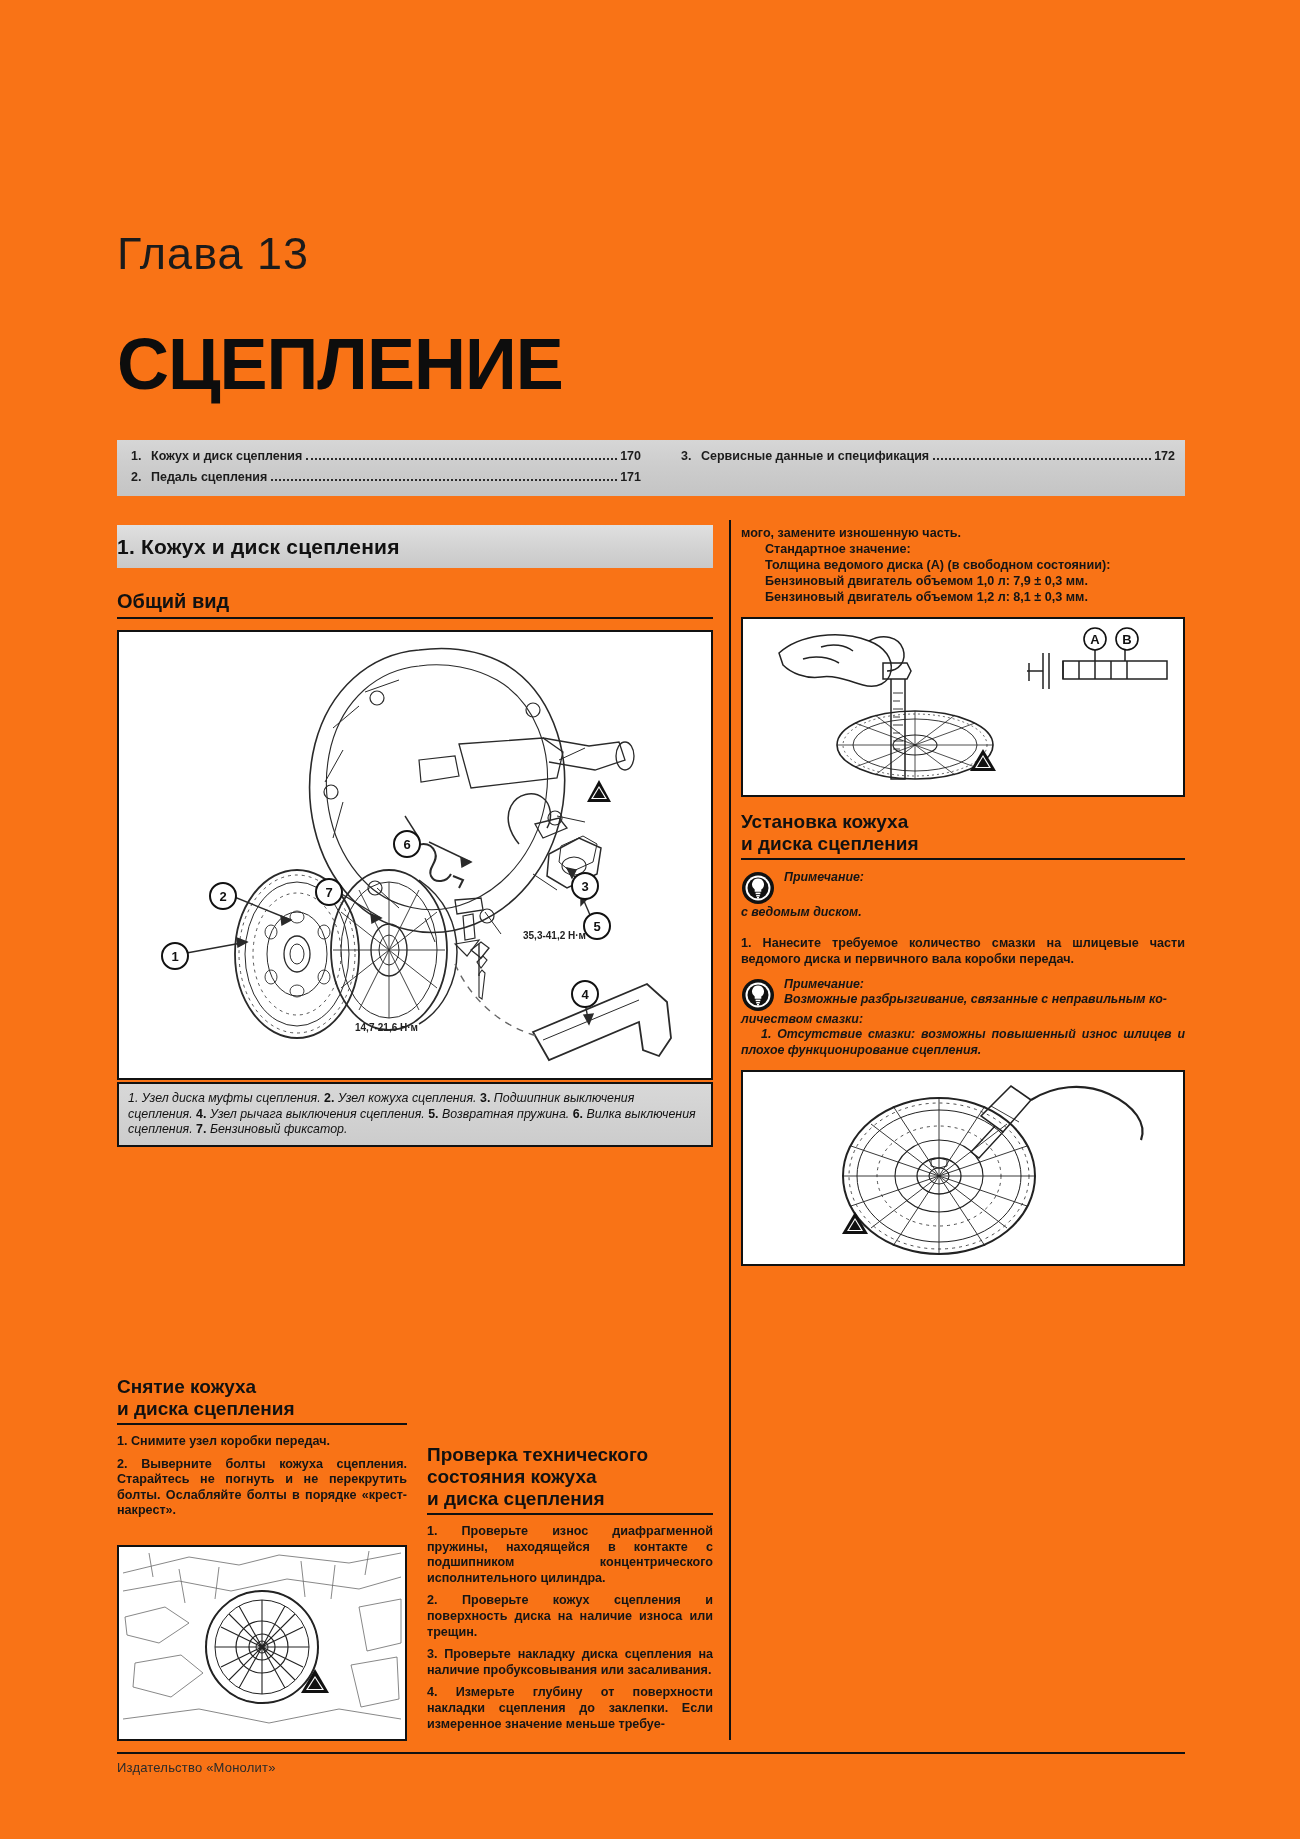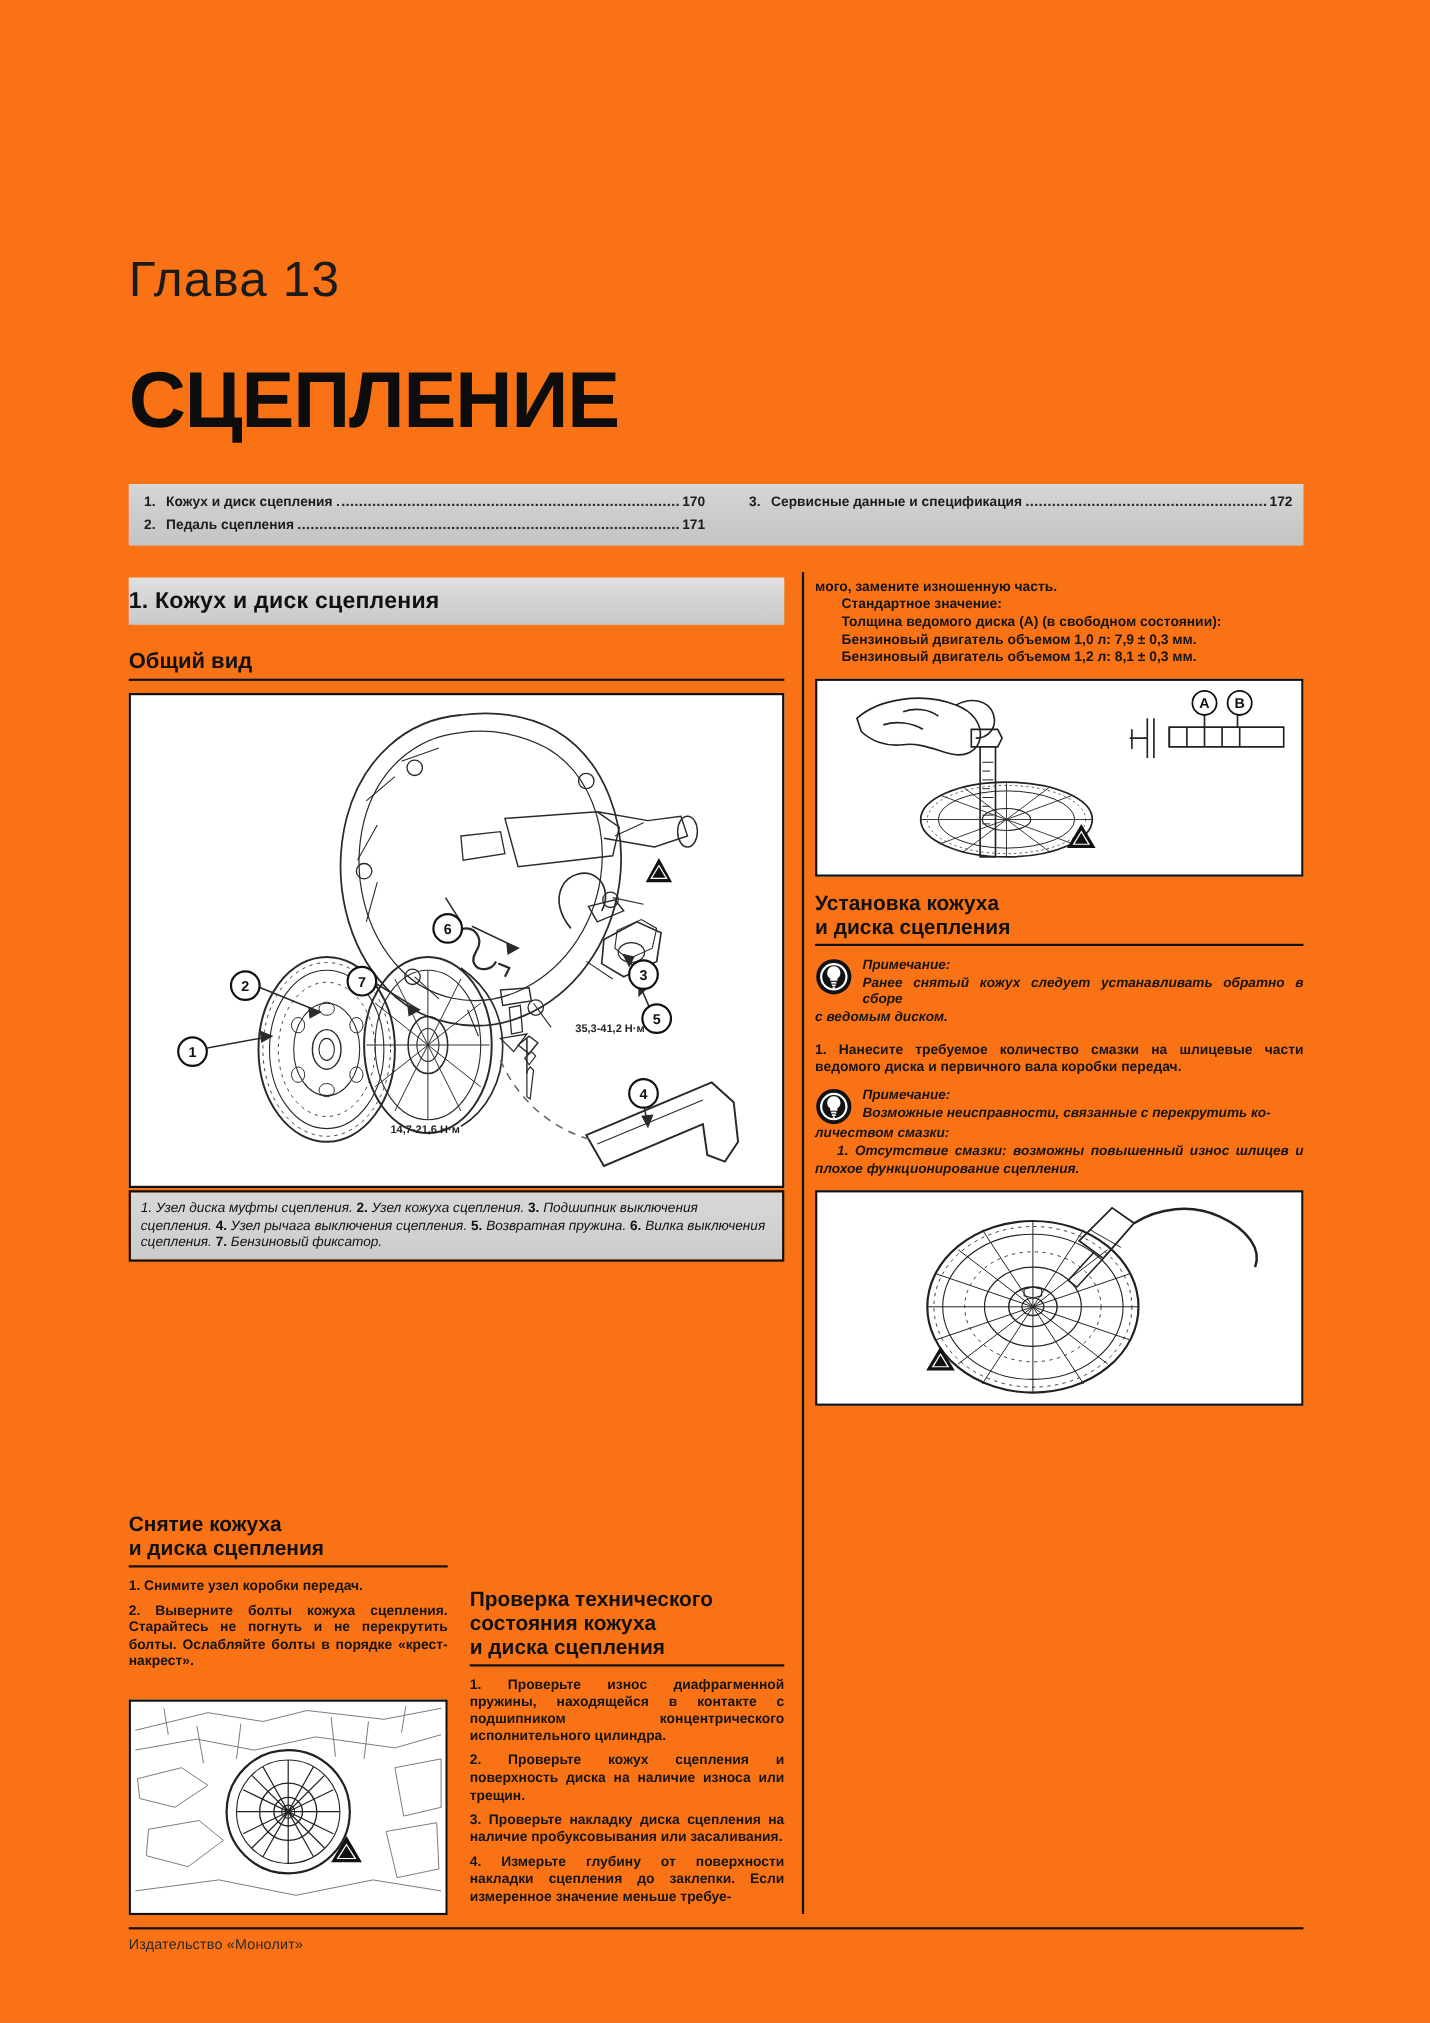--- a/index.html
+++ b/index.html
@@ -434,42 +434,41 @@
           <circle cx="17" cy="17" r="12.5" fill="#fff"></circle>
           <circle cx="17" cy="17" r="10.5" fill="#111"></circle>
           <path d="M17 7.5 a6 6 0 0 1 3.3 11 l0 2.2 l-6.6 0 l0 -2.2 A6 6 0 0 1 17 7.5 Z" fill="#fff"></path>
           <rect x="14.6" y="21.6" width="4.8" height="1.6" fill="#fff"></rect>
           <rect x="15.2" y="24" width="3.6" height="1.5" fill="#fff"></rect>
           <rect x="16" y="26" width="2" height="1.6" fill="#fff"></rect>
         </svg>
       </div>
       <div>
         <div class="note-tx">Примечание:</div>
-        <div class="note-tx">Ранее снятый кожух следует устанавливать обратно в сборе</div>
       </div>
     </div>
     <div class="note-cont">с ведомым диском.</div>
 
     <div class="rtext" style="margin-top:14px">1.  Нанесите требуемое количество смазки на шлицевые части ведомого диска и первичного вала коробки передач.</div>
 
     <div class="note">
       <div class="note-ic">
         <svg viewBox="0 0 34 34" width="34" height="34">
           <circle cx="17" cy="17" r="16" fill="#111"></circle>
           <circle cx="17" cy="17" r="12.5" fill="#fff"></circle>
           <circle cx="17" cy="17" r="10.5" fill="#111"></circle>
           <path d="M17 7.5 a6 6 0 0 1 3.3 11 l0 2.2 l-6.6 0 l0 -2.2 A6 6 0 0 1 17 7.5 Z" fill="#fff"></path>
           <rect x="14.6" y="21.6" width="4.8" height="1.6" fill="#fff"></rect>
           <rect x="15.2" y="24" width="3.6" height="1.5" fill="#fff"></rect>
           <rect x="16" y="26" width="2" height="1.6" fill="#fff"></rect>
         </svg>
       </div>
       <div>
         <div class="note-tx">Примечание:</div>
-        <div class="note-tx">Возможные    неисправности, связанные с перекрутить ко-</div>
+        <div class="note-tx">Возможные    разбрызгивание, связанные с неправильным ко-</div>
       </div>
     </div>
     <div class="note-cont">личеством смазки:</div>
     <div class="note-cont" style="text-indent:20px">1.  Отсутствие смазки: возможны повышенный износ шлицев и плохое функционирование сцепления.</div>
 
     <div class="fig-r2">
       <svg viewBox="0 0 440 192" width="440" height="192">
         <g fill="none" stroke="#222">
           <ellipse cx="196" cy="104" rx="96" ry="78" stroke-width="2"></ellipse>
           <ellipse cx="196" cy="104" rx="82" ry="66" stroke-width="1"></ellipse>

